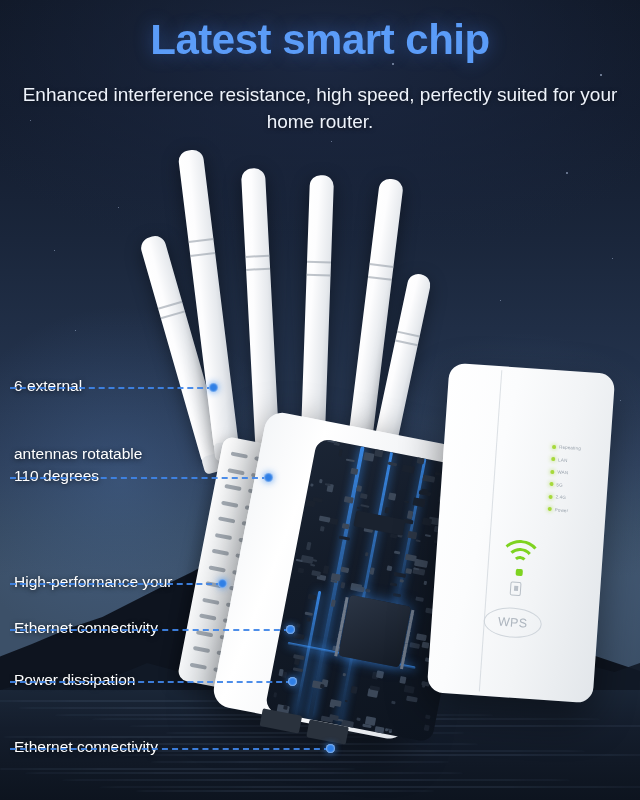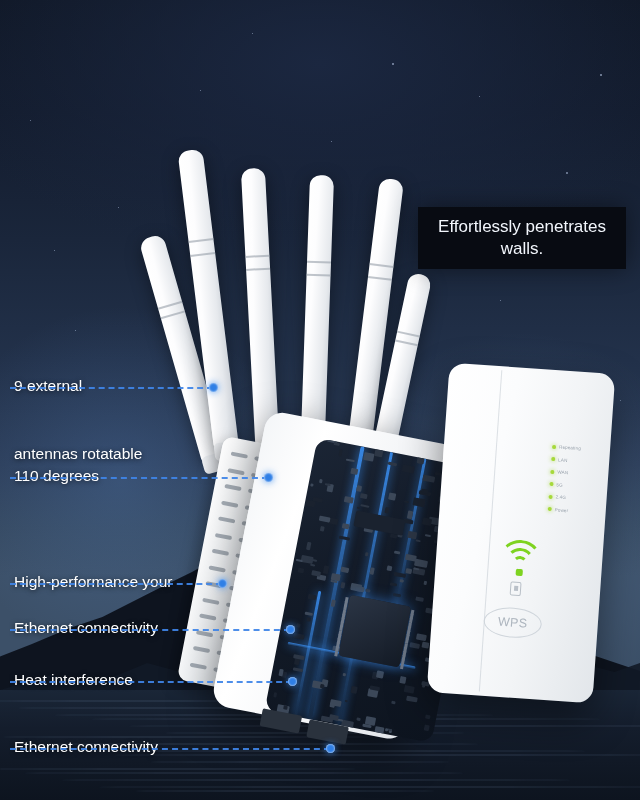--- a/index.html
+++ b/index.html
@@ -260,20 +260,23 @@
       <div class="wave" style="top: 750px; left: 76px; width: 510px;"></div>
       <div class="wave" style="top: 754px; left: 113px; width: 580px;"></div>
       <div class="wave" style="top: 761px; left: 150px; width: 300px;"></div>
       <div class="wave" style="top: 768px; left: -13px; width: 370px;"></div>
       <div class="wave" style="top: 772px; left: 24px; width: 440px;"></div>
       <div class="wave" style="top: 779px; left: 61px; width: 510px;"></div>
       <div class="wave" style="top: 786px; left: 98px; width: 580px;"></div>
       <div class="wave" style="top: 790px; left: 135px; width: 300px;"></div>
     </div>
 
+  <div class="headline">Latest smart chip</div>
+  <div class="subtitle">Enhanced interference resistance, high speed,
+perfectly suited for your home router.</div>
 
   <div id="antennas">
       <div class="antenna" style="left: 202px; top: 228px; width: 25px; height: 232px; transform: rotate(-16deg);">
         <div class="ant-shaft">
           <div class="ant-ring" style="top: 69.6px;"></div>
           <div class="ant-ring" style="top: 80.04px;"></div>
           <div class="ant-base"></div>
         </div>
       </div>
       <div class="antenna" style="left: 214px; top: 148px; width: 25px; height: 300px; transform: rotate(-7deg);">
@@ -577,49 +580,45 @@
     <div class="wifi-icon">
       <div class="arc" style="width:44px;height:44px;top:0;"></div>
       <div class="arc" style="width:29px;height:29px;top:8px;"></div>
       <div class="arc" style="width:15px;height:15px;top:16px;"></div>
       <div class="wifi-dot"></div>
     </div>
     <div class="dev-glyph"></div>
     <div class="wps">WPS</div>
   </div>
 
-  <div class="callout">
-    <div class="callout-text">Effortlessly
-penetrates walls.</div>
-  </div>
 
   <div id="features">
       <div class="feature">
-        <div class="flabel" style="top: 375px;">9 external</div>
+        <div class="flabel" style="top: 375px;">6 external</div>
         <div class="dashline" style="left: 10px; top: 387px; width: 203px; border-top-color: rgb(63, 133, 232);"></div>
         <div class="dashdot" style="left: 209px; top: 383px; background: rgb(47, 127, 230);"></div>
       </div>
       <div class="feature">
         <div class="flabel" style="top: 443px;">antennas rotatable
 110 degrees</div>
         <div class="dashline" style="left: 10px; top: 477px; width: 258px; border-top-color: rgb(63, 133, 232);"></div>
         <div class="dashdot" style="left: 264px; top: 473px; background: rgb(47, 127, 230);"></div>
       </div>
       <div class="feature">
         <div class="flabel" style="top: 571px;">High-performance your</div>
         <div class="dashline" style="left: 10px; top: 583px; width: 212px; border-top-color: rgb(63, 133, 232);"></div>
         <div class="dashdot" style="left: 218px; top: 579px; background: rgb(47, 127, 230);"></div>
       </div>
       <div class="feature">
         <div class="flabel" style="top: 617px;">Ethernet connectivity</div>
         <div class="dashline" style="left: 10px; top: 629px; width: 280px; border-top-color: rgb(63, 133, 232);"></div>
         <div class="dashdot" style="left: 286px; top: 625px; background: rgb(47, 127, 230);"></div>
       </div>
       <div class="feature">
-        <div class="flabel" style="top: 669px;">Heat interference</div>
+        <div class="flabel" style="top: 669px;">Power dissipation</div>
         <div class="dashline" style="left: 10px; top: 681px; width: 282px; border-top-color: rgb(63, 133, 232);"></div>
         <div class="dashdot" style="left: 288px; top: 677px; background: rgb(47, 127, 230);"></div>
       </div>
       <div class="feature">
         <div class="flabel" style="top: 736px;">Ethernet connectivity</div>
         <div class="dashline" style="left: 10px; top: 748px; width: 320px; border-top-color: rgb(63, 133, 232);"></div>
         <div class="dashdot" style="left: 326px; top: 744px; background: rgb(47, 127, 230);"></div>
       </div>
     </div>
 

